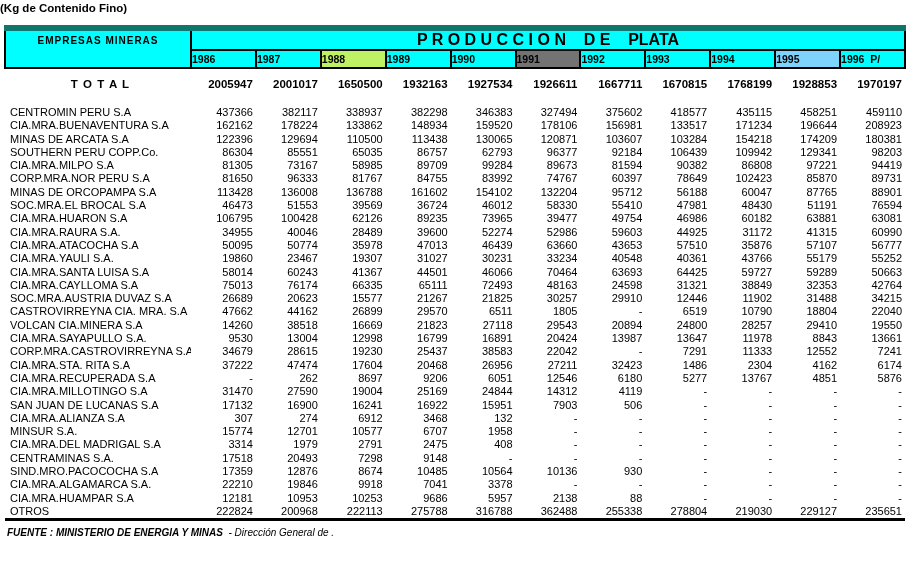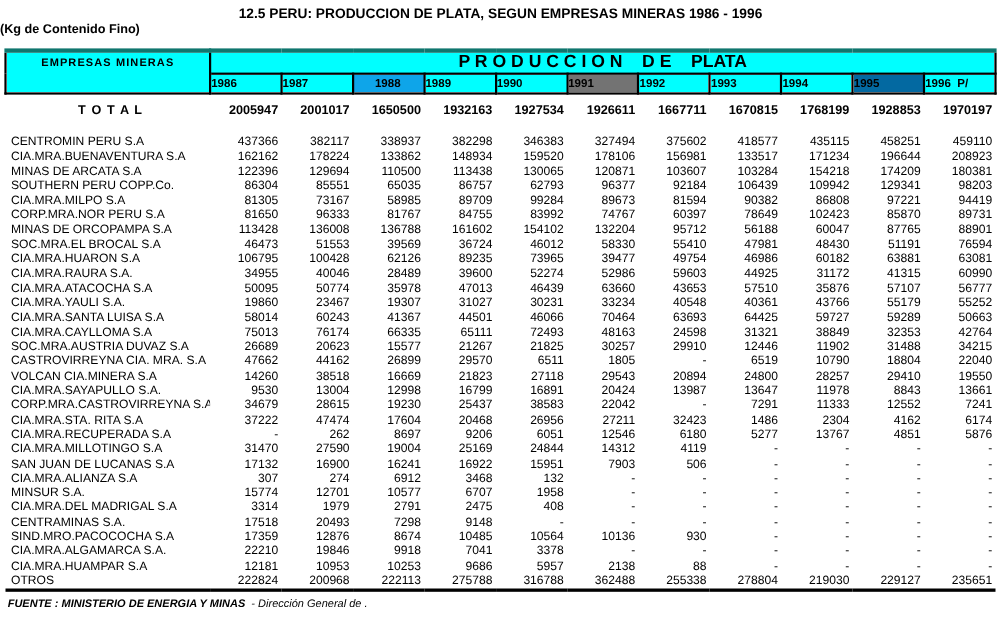--- a/index.html
+++ b/index.html
@@ -5,21 +5,21 @@
   html,body{margin:0;padding:0;background:#ffffff;}
   body{
     width:910px;height:563px;overflow:hidden;
     font-family:"Liberation Sans", sans-serif;color:#000;
   }
   .title{font-size:12.5px;font-weight:bold;text-align:center;padding-top:5px;white-space:pre;}
   .subtitle{font-size:11.5px;font-weight:bold;text-align:left;padding-top:2px;}
   table.tbl{
     border-collapse:collapse;table-layout:fixed;
     width:902px;margin:11px 4px 0 4px;
-    border-top:4px solid #0f766e;border-bottom:3px solid #000;
+    border-top:6px solid #0f766e;border-bottom:3px solid #000;
   }
   .tbl thead th{
     background:#00FFFF;border:2px solid #000;
     padding:0;font-weight:bold;overflow:hidden;
   }
   .h-emp{width:186px;font-size:10px;letter-spacing:1px;vertical-align:top;padding-top:4px !important;}
   .h-prod{font-size:16px;height:17px;white-space:pre;}
   .h-year{font-size:10.5px;font-weight:normal;height:16px;white-space:pre;text-align:left;}
   tbody td{
     font-size:11px;line-height:13.3px;height:13.3px;
@@ -30,21 +30,20 @@
   tr.total-row td{font-weight:bold;font-size:11.5px;padding-top:9px;height:14px;}
   tr.total-row td.name{text-align:center;letter-spacing:1px;}
   tr.spacer-row td{height:14px;}
   .footer{margin:6px 0 0 7px;font-size:10px;font-style:italic;white-space:pre;}
   .fsrc{font-weight:bold;}
 </style>
 </head>
 <body>
 
 <div class="page">
-  <div class="title">12.5 PERU: PRODUCCION DE PLATA, SEGUN EMPRESAS MINERAS 1986 - 1996</div>
   <div class="subtitle">(Kg de Contenido Fino)</div>
 
   <table class="tbl">
     <colgroup>
       <col style="width:186px">
       <col>
         <col>
         <col>
         <col>
         <col>
@@ -56,28 +55,28 @@
         <col>
     </colgroup>
     <thead>
       <tr>
         <th rowspan="2" class="h-emp" style="background: rgb(0, 255, 255);">EMPRESAS MINERAS</th>
         <th colspan="11" class="h-prod" style="background: rgb(0, 255, 255);">P R O D U C C I O N    D E    PLATA</th>
       </tr>
       <tr id="year-row">
           <th class="h-year" style="background: rgb(0, 255, 255);">1986</th>
           <th class="h-year" style="background: rgb(0, 255, 255);">1987</th>
-          <th class="h-year" style="background: #0ea5e9; padding-left: 19px;">1988</th>
+          <th class="h-year" style="background: #bef264;">1988</th>
           <th class="h-year" style="background: rgb(0, 255, 255);">1989</th>
           <th class="h-year" style="background: rgb(0, 255, 255);">1990</th>
           <th class="h-year" style="background: #737373;">1991</th>
           <th class="h-year" style="background: rgb(0, 255, 255);">1992</th>
           <th class="h-year" style="background: rgb(0, 255, 255);">1993</th>
           <th class="h-year" style="background: rgb(0, 255, 255);">1994</th>
-          <th class="h-year" style="background: #0369a1;">1995</th>
+          <th class="h-year" style="background: #7dd3fc;">1995</th>
           <th class="h-year" style="background: rgb(0, 255, 255);">1996  P/</th>
         </tr>
     </thead>
     <tbody id="table-body">
         <tr class="total-row">
           <td class="name">T O T A L</td>
           <td class="val">2005947</td>
           <td class="val">2001017</td>
           <td class="val">1650500</td>
           <td class="val">1932163</td>

